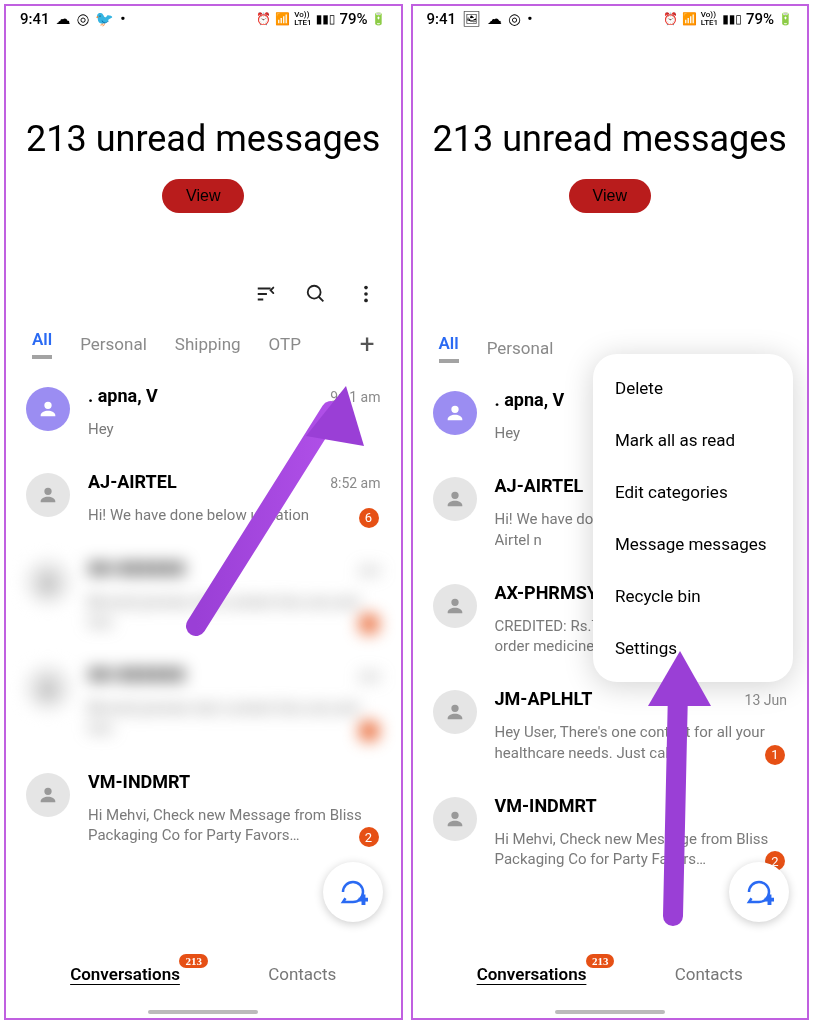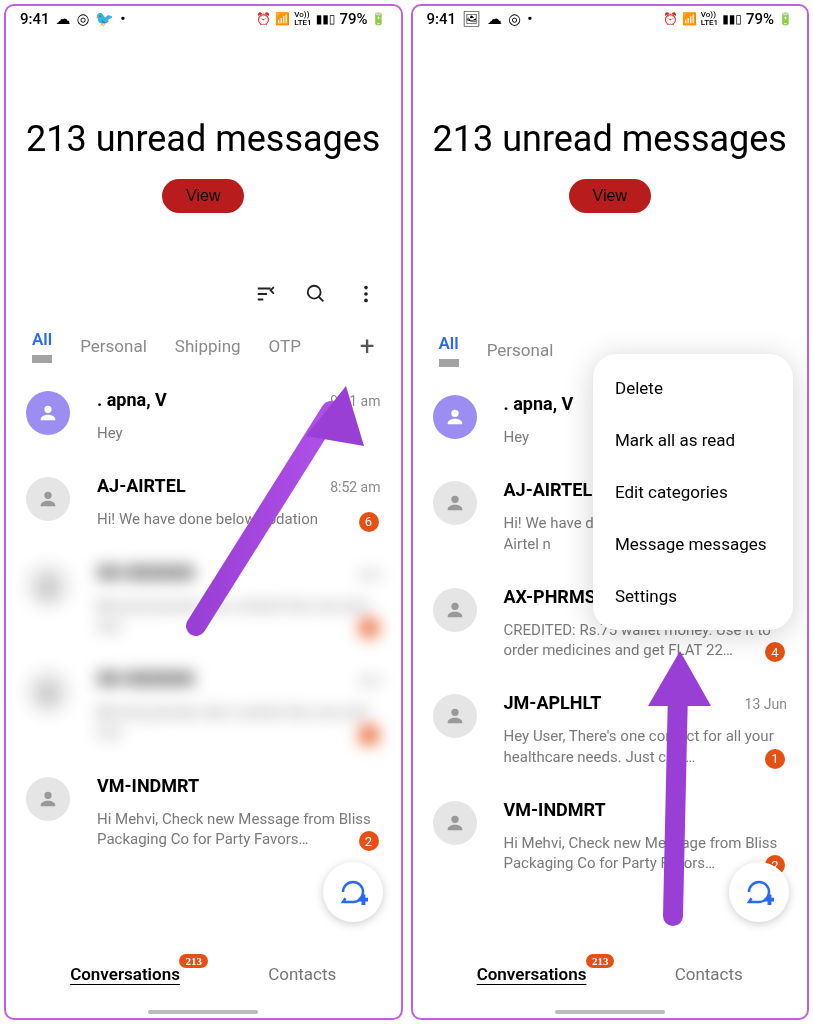--- a/index.html
+++ b/index.html
@@ -7,21 +7,21 @@
     background: #fff;
     font-family: -apple-system, Roboto, sans-serif;
     display: flex;
     gap: 8px;
     padding: 4px;
   }
   .phone {
     width: 472px;
     height: 1016px;
     border: 2px solid #c060e0;
-    border-radius: 10px;
+    border-radius: 0;
     position: relative;
     overflow: hidden;
     background: #fff;
   }
   .status-bar {
     display: flex;
     justify-content: space-between;
     align-items: center;
     padding: 4px 14px 0;
     font-size: 15px;
@@ -54,28 +54,28 @@
   .ico { width: 22px; height: 22px; display: inline-flex; align-items: center; justify-content: center; }
   .tabs {
     display: flex;
     gap: 28px;
     padding: 14px 26px 10px;
     font-size: 17px;
     color: #8a8a8a;
     align-items: center;
   }
   .tab { cursor: pointer; }
-  .tab.active { color: #2a6af3; font-weight: 600; border-bottom: 8px solid #a3a3a3; padding-bottom: 6px; }
+  .tab.active { color: #2a6af3; font-weight: 600; border-bottom: 4px solid #a3a3a3; padding-bottom: 6px; }
   .tab-add { margin-left: auto; font-size: 26px; color: #555; }
   .list { padding: 0 8px; }
   .row {
     display: flex;
     align-items: flex-start;
     padding: 16px 12px;
-    gap: 27px;
+    gap: 18px;
     position: relative;
   }
   .avatar {
     width: 44px; height: 44px; border-radius: 50%;
     background: #e5e5e5; display: flex; align-items: center; justify-content: center;
     flex-shrink: 0; margin-top: 2px;
   }
   .avatar.purple { background: #9b8df2; }
   .avatar svg { width: 22px; height: 22px; fill: #999; }
   .avatar.purple svg { fill: #fff; }
@@ -435,20 +435,21 @@
     </div>
     <div class="bnav-item">Contacts</div>
   </div>
   <div class="navbar-handle"></div>
 
   <div class="popup">
     <div class="popup-item">Delete</div>
     <div class="popup-item">Mark all as read</div>
     <div class="popup-item">Edit categories</div>
     <div class="popup-item">Message messages</div>
+    <div class="popup-item">Recycle bin</div>
     <div class="popup-item">Settings</div>
   </div>
 
   <svg class="arrow" style="left:210px; top:640px;" width="120" height="280" viewBox="0 0 120 280">
     <path d="M50 270 L55 45" stroke="#9a3fd6" stroke-width="20" stroke-linecap="round"></path>
     <path d="M25 60 L57 5 L88 60 Z" fill="#9a3fd6"></path>
   </svg>
 </div>
 
 </body></html>

